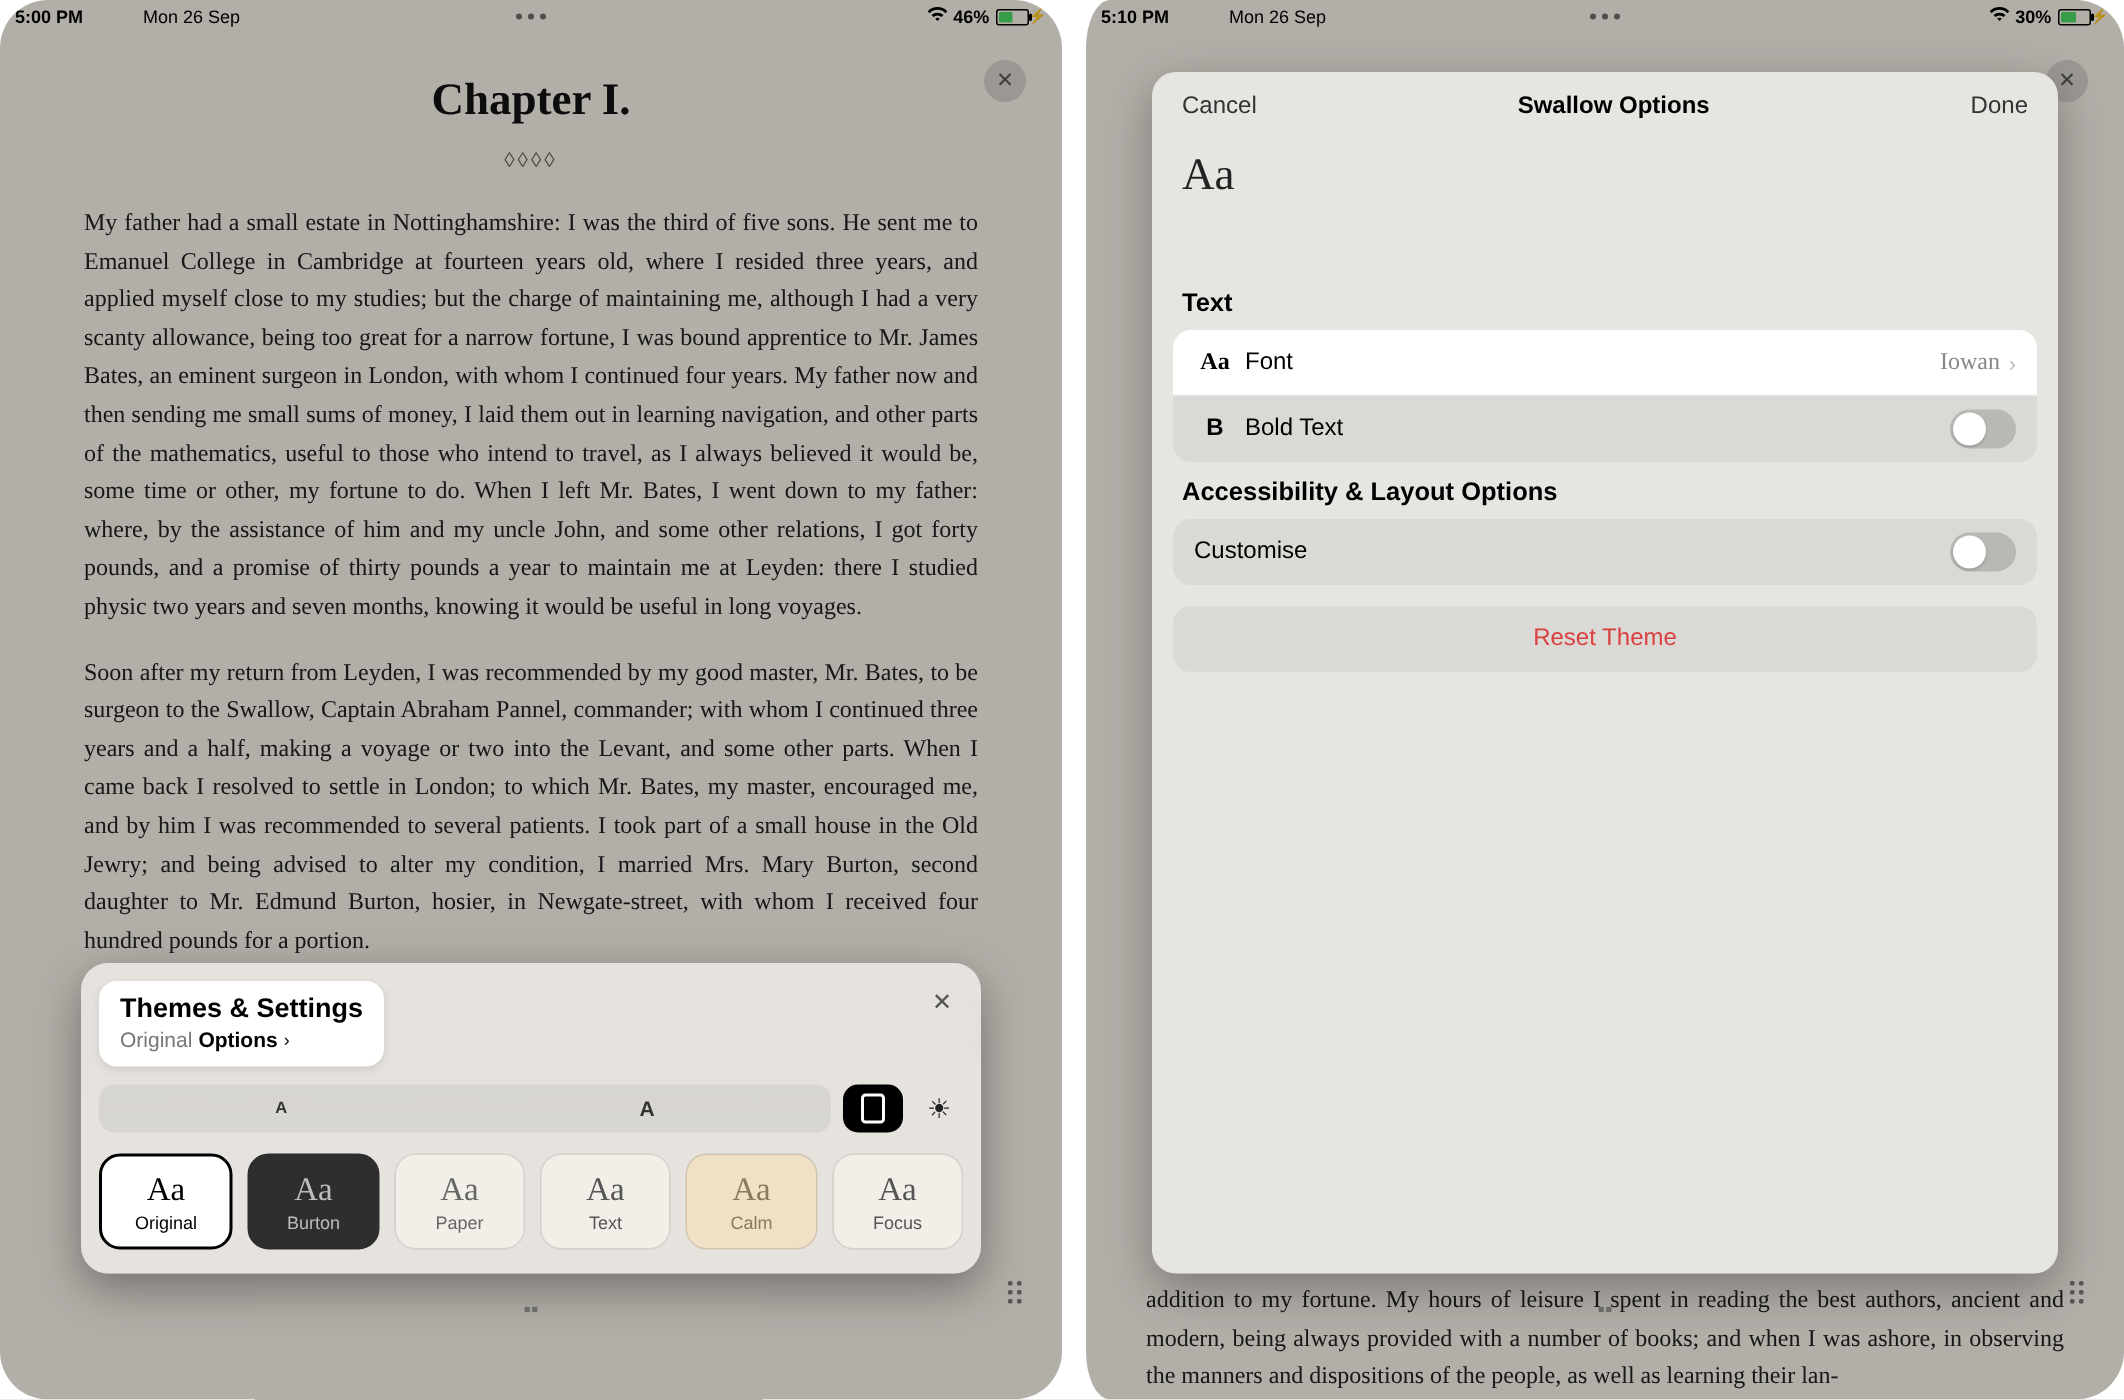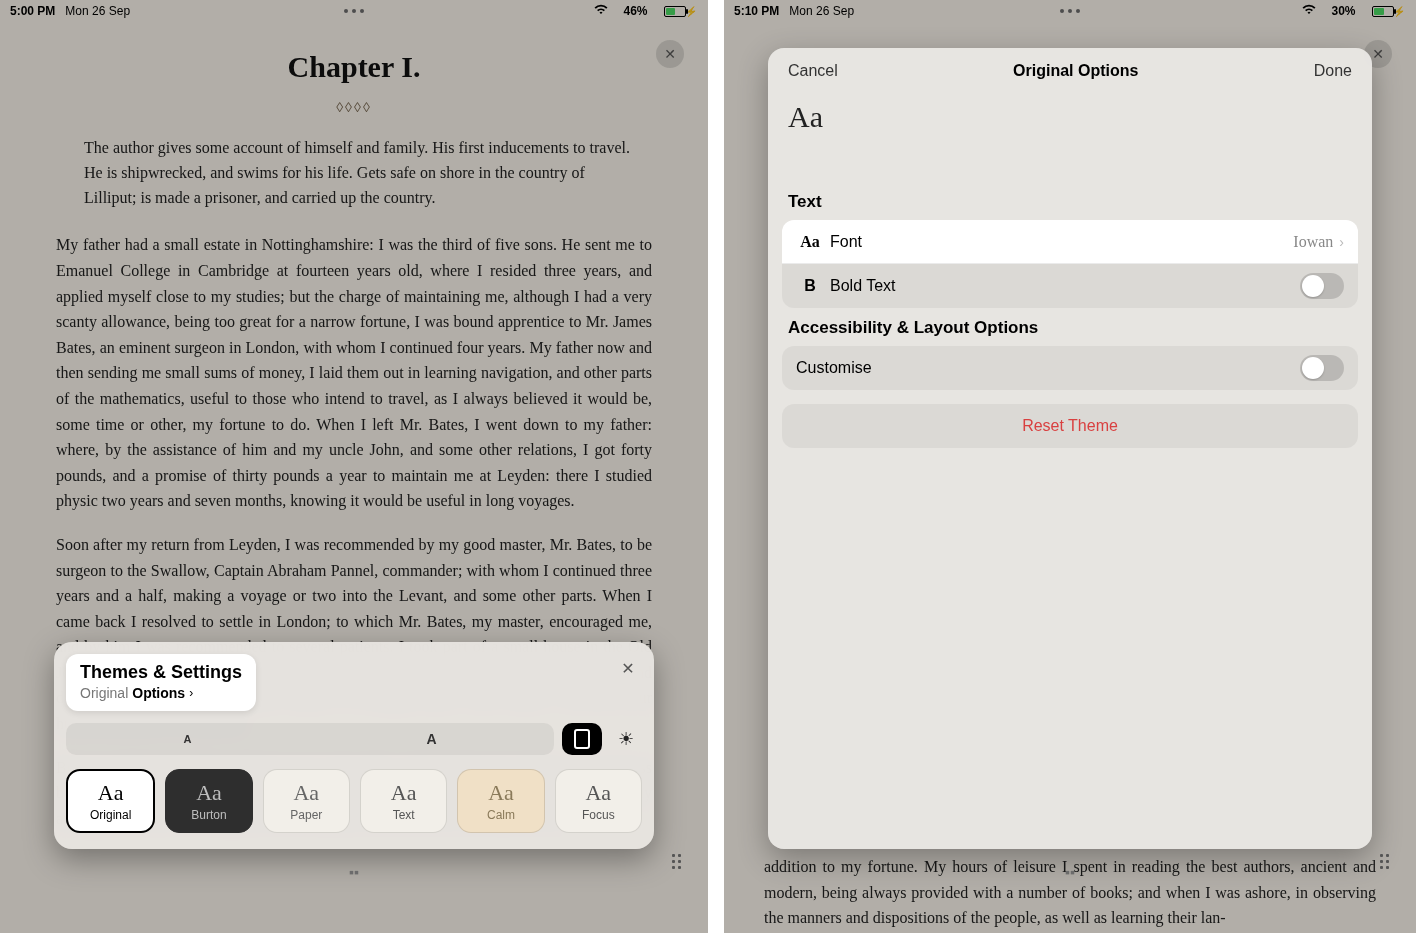--- a/index.html
+++ b/index.html
@@ -1,27 +1,27 @@
 <!DOCTYPE html>
 <html><head>
 <meta charset="utf-8">
 <style>
   * { box-sizing: border-box; margin: 0; padding: 0; }
   html, body { width: 1416px; height: 933px; font-family: -apple-system, "Helvetica Neue", Arial, sans-serif; background: #fff; overflow: hidden; }
   .screens { display: flex; width: 100%; height: 100%; }
-  .screen { position: relative; flex: 0 0 50%; height: 100%; background: #f7f2e9; overflow: hidden; }
+  .screen { position: relative; flex: 0 0 50%; height: 100%; background: #f7f2e9; overflow: hidden; border-radius: 32px; }
   .screen + .screen { border-left: 16px solid #fff; }
 
   
   .statusbar { position: relative; height: 22px; display: flex; align-items: center; font-size: 12px; font-weight: 600; color: #000; padding: 0 10px; }
   .statusbar .time { margin-right: 10px; }
-  .statusbar .date { font-weight: 500; }
+  .statusbar .date { font-weight: 500; margin-left: 30px; }
   .statusbar .center-dots { position: absolute; left: 50%; transform: translateX(-50%); display: flex; gap: 4px; }
   .statusbar .center-dots span { width: 4px; height: 4px; border-radius: 2px; background: #6b6b6b; }
-  .statusbar .right { margin-left: auto; display: flex; align-items: center; gap: 16px; }
+  .statusbar .right { margin-left: auto; display: flex; align-items: center; gap: 4px; }
   .wifi { font-size: 12px; }
   .battery-box { display: inline-flex; align-items: center; gap: 2px; }
   .battery-outline { position: relative; width: 22px; height: 11px; border: 1px solid #000; border-radius: 2px; }
   .battery-outline::after { content: ""; position: absolute; right: -3px; top: 2px; width: 2px; height: 5px; background: #000; border-radius: 1px; }
   .battery-fill { position: absolute; left: 1px; top: 1px; bottom: 1px; background: #4cd964; border-radius: 1px; }
   .bolt { color: #000; font-size: 10px; margin-left: -2px; }
 
   
   .reader { position: relative; height: calc(100% - 22px); padding: 12px 56px 0 56px; color: #2a2a2a; font-family: Georgia, 'Times New Roman', serif; }
   .close-pill { position: absolute; top: 18px; right: 24px; width: 28px; height: 28px; border-radius: 14px; background: rgba(120,120,120,0.25); display: flex; align-items: center; justify-content: center; color: #555; font-size: 14px; }
@@ -127,21 +127,20 @@
             </span>
           <span class="bolt">⚡</span>
         </span>
       </div>
     </div>
 
     <div class="reader">
       <div class="close-pill">✕</div>
       <div class="chapter-title">Chapter I.</div>
       <div class="ornament">◊◊◊◊</div>
-      <div class="intro">The author gives some account of himself and family.  His first inducements to travel.  He is shipwrecked, and swims for his life.  Gets safe on shore in the country of Lilliput; is made a prisoner, and carried up the country.</div>
       <div class="para">My father had a small estate in Nottinghamshire: I was the third of five sons.  He sent me to Emanuel College in Cambridge at fourteen years old, where I resided three years, and applied myself close to my studies; but the charge of maintaining me, although I had a very scanty allowance, being too great for a narrow fortune, I was bound apprentice to Mr. James Bates, an eminent surgeon in London, with whom I continued four years.  My father now and then sending me small sums of money, I laid them out in learning navigation, and other parts of the mathematics, useful to those who intend to travel, as I always believed it would be, some time or other, my fortune to do.  When I left Mr. Bates, I went down to my father: where, by the assistance of him and my uncle John, and some other relations, I got forty pounds, and a promise of thirty pounds a year to maintain me at Leyden: there I studied physic two years and seven months, knowing it would be useful in long voyages.</div>
       <div class="para">Soon after my return from Leyden, I was recommended by my good master, Mr. Bates, to be surgeon to the Swallow, Captain Abraham Pannel, commander; with whom I continued three years and a half, making a voyage or two into the Levant, and some other parts. When I came back I resolved to settle in London; to which Mr. Bates, my master, encouraged me, and by him I was recommended to several patients.  I took part of a small house in the Old Jewry; and being advised to alter my condition, I married Mrs. Mary Burton, second daughter to Mr. Edmund Burton, hosier, in Newgate-street, with whom I received four hundred pounds for a portion.</div>
       <div class="para">But my good master Bates dying in two years after, and I having few friends, my business began to fail; for my conscience would not suffer me to imitate the bad practice of too many among my brethren.  Having therefore consulted with my wife, and some of my</div>
 
     </div>
 
     <div class="dimmer"></div>
 
     <div class="themes-popup">
       <div class="themes-header">
@@ -240,21 +239,21 @@
     <div class="reader2">
       <div class="close-pill">✕</div>
       <div class="r2-para">addition to my fortune.  My hours of leisure I spent in reading the best authors, ancient and modern, being always provided with a         number of books; and when I was ashore, in observing the manners and dispositions of the people, as well as learning their lan-</div>
     </div>
 
     <div class="dimmer"></div>
 
     <div class="modal">
       <div class="modal-toolbar">
         <span class="act">Cancel</span>
-        <span class="title">Original Options</span>
+        <span class="title">Swallow Options</span>
         <span class="act">Done</span>
       </div>
       <div class="preview-area">
         <div class="preview-aa">Aa</div>
       </div>
 
       <div class="sect-label">Text</div>
       <div class="cell-group">
         <div class="cell hl">
           <span class="ic">Aa</span>

